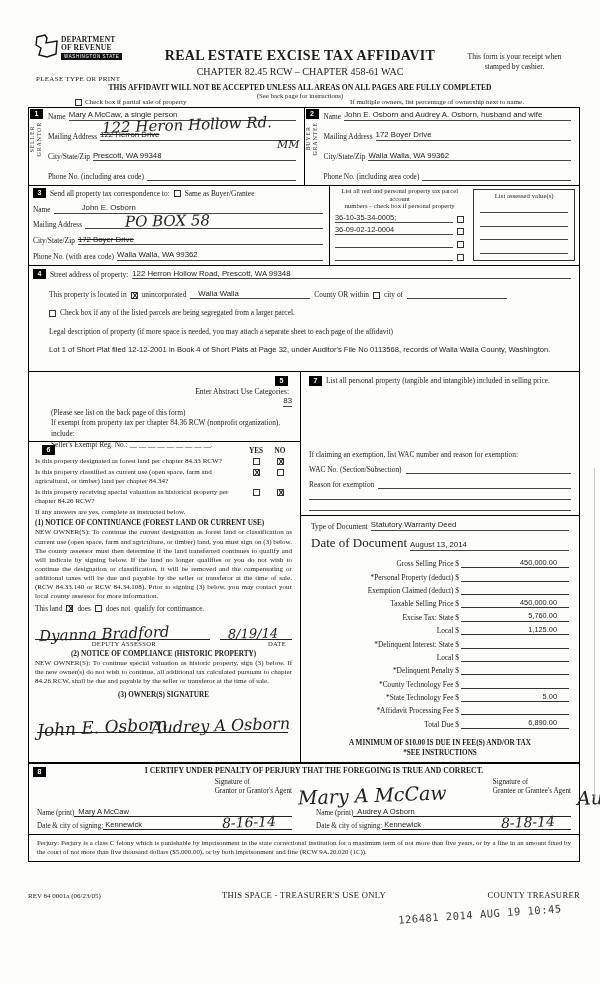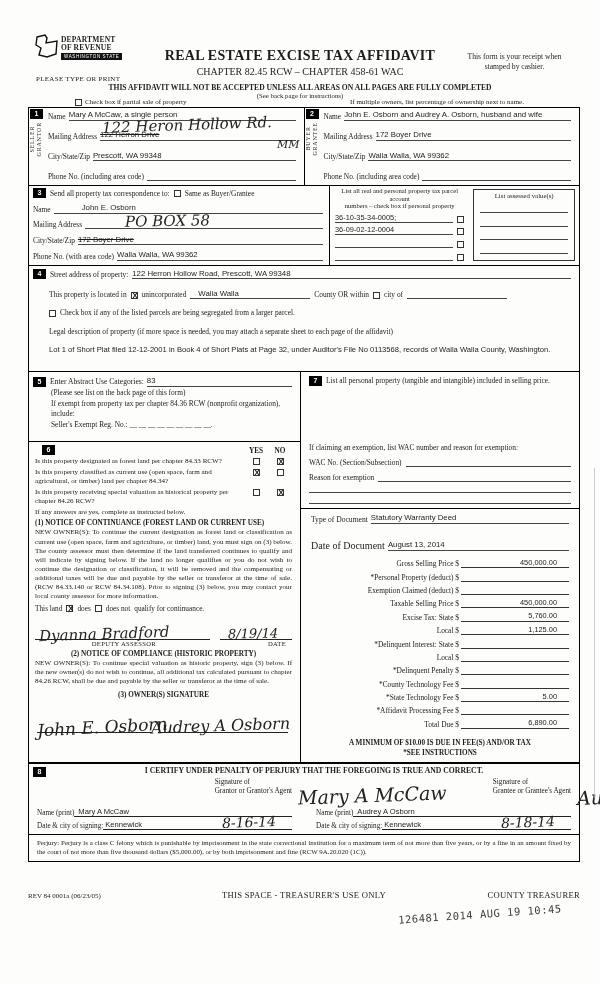--- a/index.html
+++ b/index.html
@@ -313,21 +313,21 @@
       <div style="padding-left:16px;">
         <span>Legal description of property (if more space is needed, you may attach a separate sheet to each page of the affidavit)</span>
       </div>
       <div class="typed" style="padding-left:16px; font-size:7.6px; line-height:1.3; min-height:22px;">Lot 1 of Short Plat filed 12-12-2001 in Book 4 of Short Plats at Page 32, under Auditor's File No 0113568, records of Walla Walla County, Washington.</div>
     </div>
 
     <div class="columns">
       <div class="colL">
 
         <div class="sec5">
-          <div class="frow" style="margin-bottom:1px;">
+          <div class="frow" style="margin-bottom:1px;flex-direction:column;">
             <span class="badge" style="margin-right:4px;">5</span>
             <span class="lab" style="font-size:7.6px;">Enter Abstract Use Categories:</span>
             <span class="fill typed">83</span>
           </div>
           <div style="padding-left:18px;">(Please see list on the back page of this form)</div>
           <div style="padding-left:18px;">If exempt from property tax per chapter 84.36 RCW (nonprofit organization), include:</div>
           <div style="padding-left:18px;">
             <span>Seller's Exempt Reg. No.:</span>
             <span>__ __ __ __ __ __ __ __ __.</span>
           </div>
@@ -414,21 +414,21 @@
           <div class="blankline"></div>
           <div class="blankline"></div>
         </div>
 
         <div class="fin">
           <div class="frow">
             <span class="lab" style="font-size:7.6px;">Type of Document</span>
             <span class="fill typed">Statutory Warranty Deed</span>
           </div>
           <div class="frow">
-            <span class="lab" style="font-size:10px;margin-top:12px;">Date of Document</span>
+            <span class="lab" style="font-size:13px;">Date of Document</span>
             <span class="fill typed">August 13, 2014</span>
           </div>
           <div class="mrow">
               <span class="mlabel">Gross Selling Price  $</span>
               <span class="mfill">450,000.00</span>
             </div>
           <div class="mrow">
               <span class="mlabel">*Personal Property (deduct)  $</span>
               <span class="mfill"></span>
             </div>

